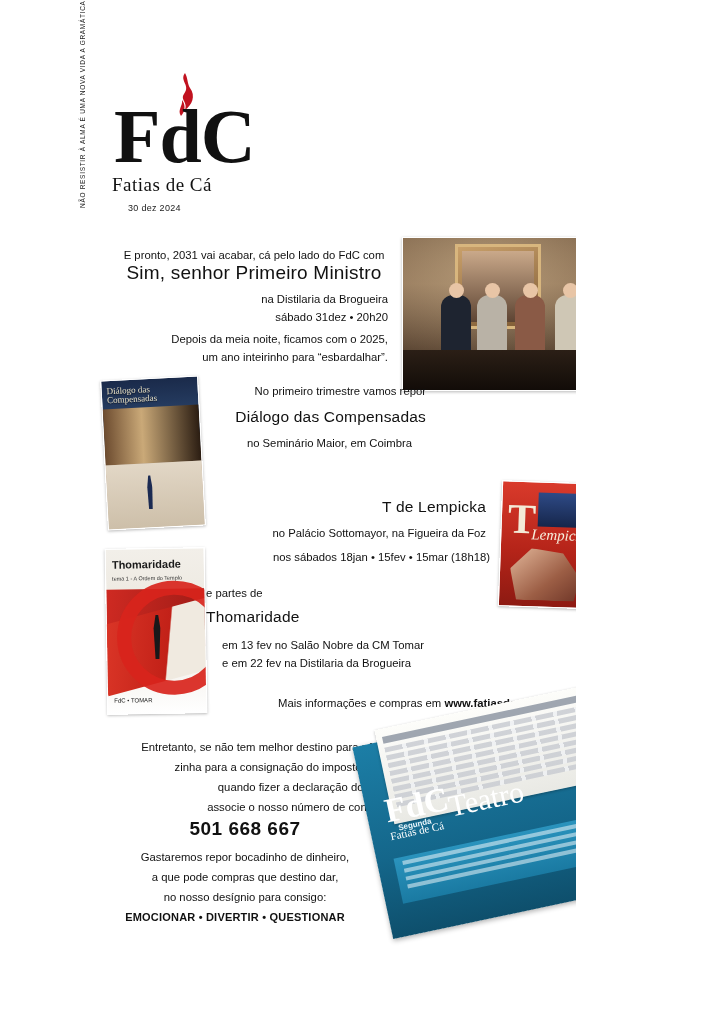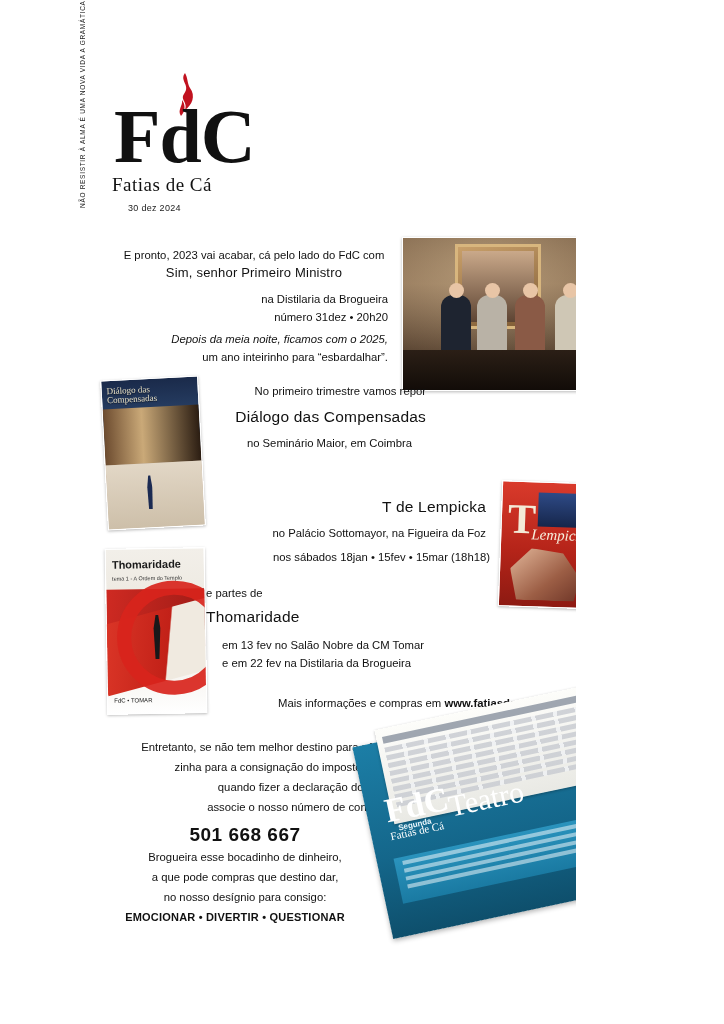--- a/index.html
+++ b/index.html
@@ -85,21 +85,21 @@
   .txt {
     position: absolute;
     font-size: 11.3px;
     line-height: 18px;
     color: #111;
   }
   .txt.right { text-align: right; }
   .txt.center { text-align: center; }
 
   .head1 {
-    font-size: 13px;
+    font-size: 19px;
     letter-spacing: 0.2px;
     font-weight: 400;
   }
   .head2 {
     font-size: 15.5px;
     letter-spacing: 0.2px;
   }
 
   .bignum {
     font-size: 19px;
@@ -369,29 +369,29 @@
       </div>
     <div class="p" style="left:196px;background:#2d3a2c;">
         <span class="head"></span>
       </div>
     <div class="p" style="left:238px;background:#14181f;height:74px;">
         <span class="head"></span>
       </div>
     <div class="table"></div>
   </div>
 
-  <div class="txt center" style="left:96px; top:246px; width:316px;">E pronto, 2023 vai acabar, cá pelo lado do FdC com</div>
+  <div class="txt center" style="left:96px; top:246px; width:316px;">E pronto, 2031 vai acabar, cá pelo lado do FdC com</div>
 
   <div class="txt center head1" style="left:96px; top:264px; width:316px;">Sim, senhor Primeiro Ministro</div>
 
   <div class="txt right" style="left:96px; top:290px; width:292px;">na Distilaria da Brogueira</div>
 
-  <div class="txt right" style="left:96px; top:308px; width:292px;">número 31dez • 20h20</div>
-
-  <div class="txt right" style="left:96px; top:330px; width:292px;font-style:italic;">Depois da meia noite, ficamos com o 2025,</div>
+  <div class="txt right" style="left:96px; top:308px; width:292px;">sábado 31dez • 20h20</div>
+
+  <div class="txt right" style="left:96px; top:330px; width:292px;">Depois da meia noite, ficamos com o 2025,</div>
 
   <div class="txt right" style="left:96px; top:330px; width:292px; opacity:0;"></div>
 
   <div class="txt right" style="left:96px; top:348px; width:292px;">um ano inteirinho para “esbardalhar”.</div>
 
   <div class="txt right" style="left:96px; top:382px; width:330px;">No primeiro trimestre vamos repor</div>
 
   <div class="txt right head2" style="left:96px; top:408px; width:330px;">Diálogo das Compensadas</div>
 
   <div class="txt right" style="left:96px; top:434px; width:316px;">no Seminário Maior, em Coimbra</div>
@@ -413,23 +413,23 @@
 
   <div class="txt" style="left:278px; top:694px; width:330px;">
     <span>Mais informações e compras em </span><a href="#" style="color:#111; text-decoration:none; font-weight:700;">www.fatiasdeca.pt</a>
   </div>
 
   <div class="txt right" style="left:80px; top:738px; width:330px;">Entretanto, se não tem melhor destino para pôr a cru-</div>
   <div class="txt right" style="left:80px; top:758px; width:330px;">zinha para a consignação do imposto liquidado</div>
   <div class="txt right" style="left:80px; top:778px; width:330px;">quando fizer a declaração do seu IRS,</div>
   <div class="txt right" style="left:80px; top:798px; width:330px;">associe o nosso número de contribuinte:</div>
 
-  <div class="txt center bignum" style="left:80px; top:820px; width:330px;margin-top:6px;">501 668 667</div>
-
-  <div class="txt center" style="left:80px; top:848px; width:330px;">Brogueira esse bocadinho de dinheiro,</div>
+  <div class="txt center bignum" style="left:80px; top:820px; width:330px;">501 668 667</div>
+
+  <div class="txt center" style="left:80px; top:848px; width:330px;">Gastaremos repor bocadinho de dinheiro,</div>
   <div class="txt center" style="left:80px; top:868px; width:330px;">a que pode compras que destino dar,</div>
   <div class="txt center" style="left:80px; top:888px; width:330px;">no nosso desígnio para consigo:</div>
 
   <div class="txt center finalline" style="left:70px; top:908px; width:330px;">EMOCIONAR • DIVERTIR • QUESTIONAR</div>
 
   <div class="photo" id="poster-dialogo">
     <div class="ttl">Diálogo das Compensadas</div>
     <div class="img1"></div>
     <div class="img2"></div>
     <div class="fig"></div>

